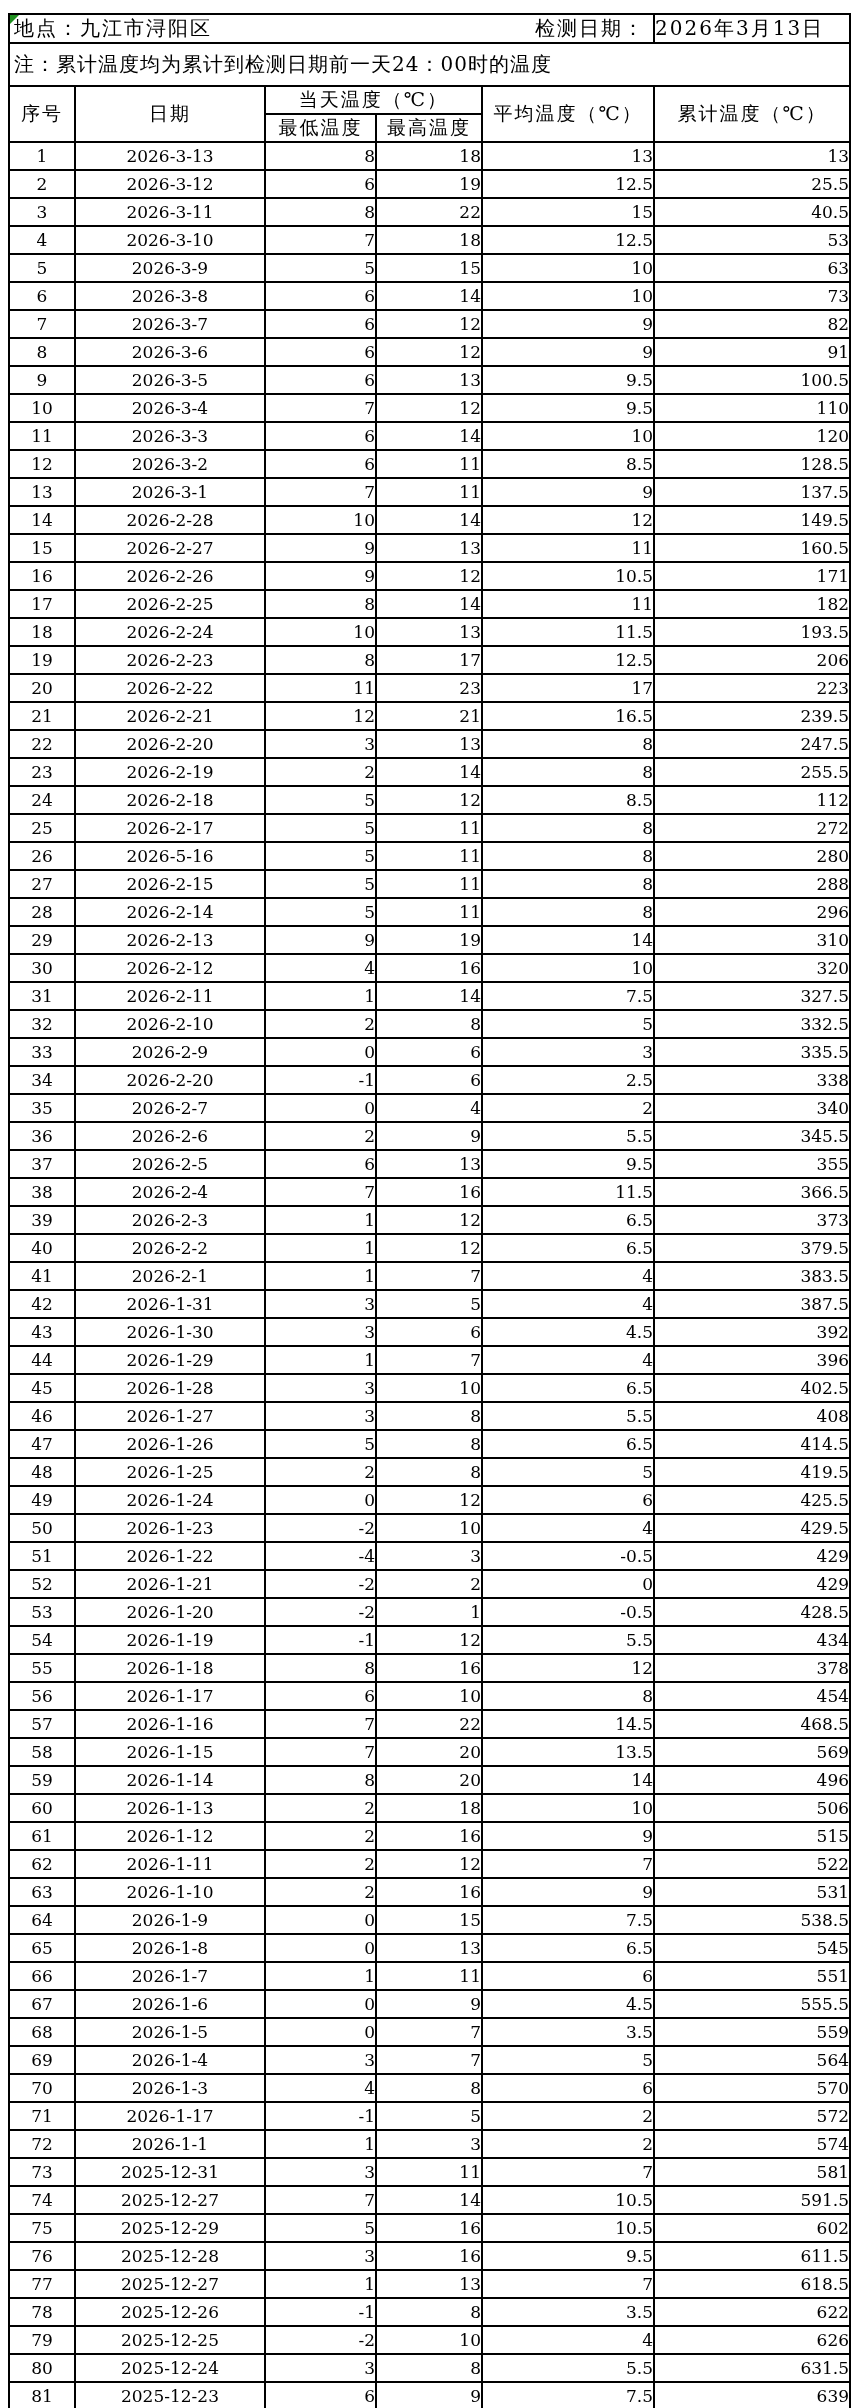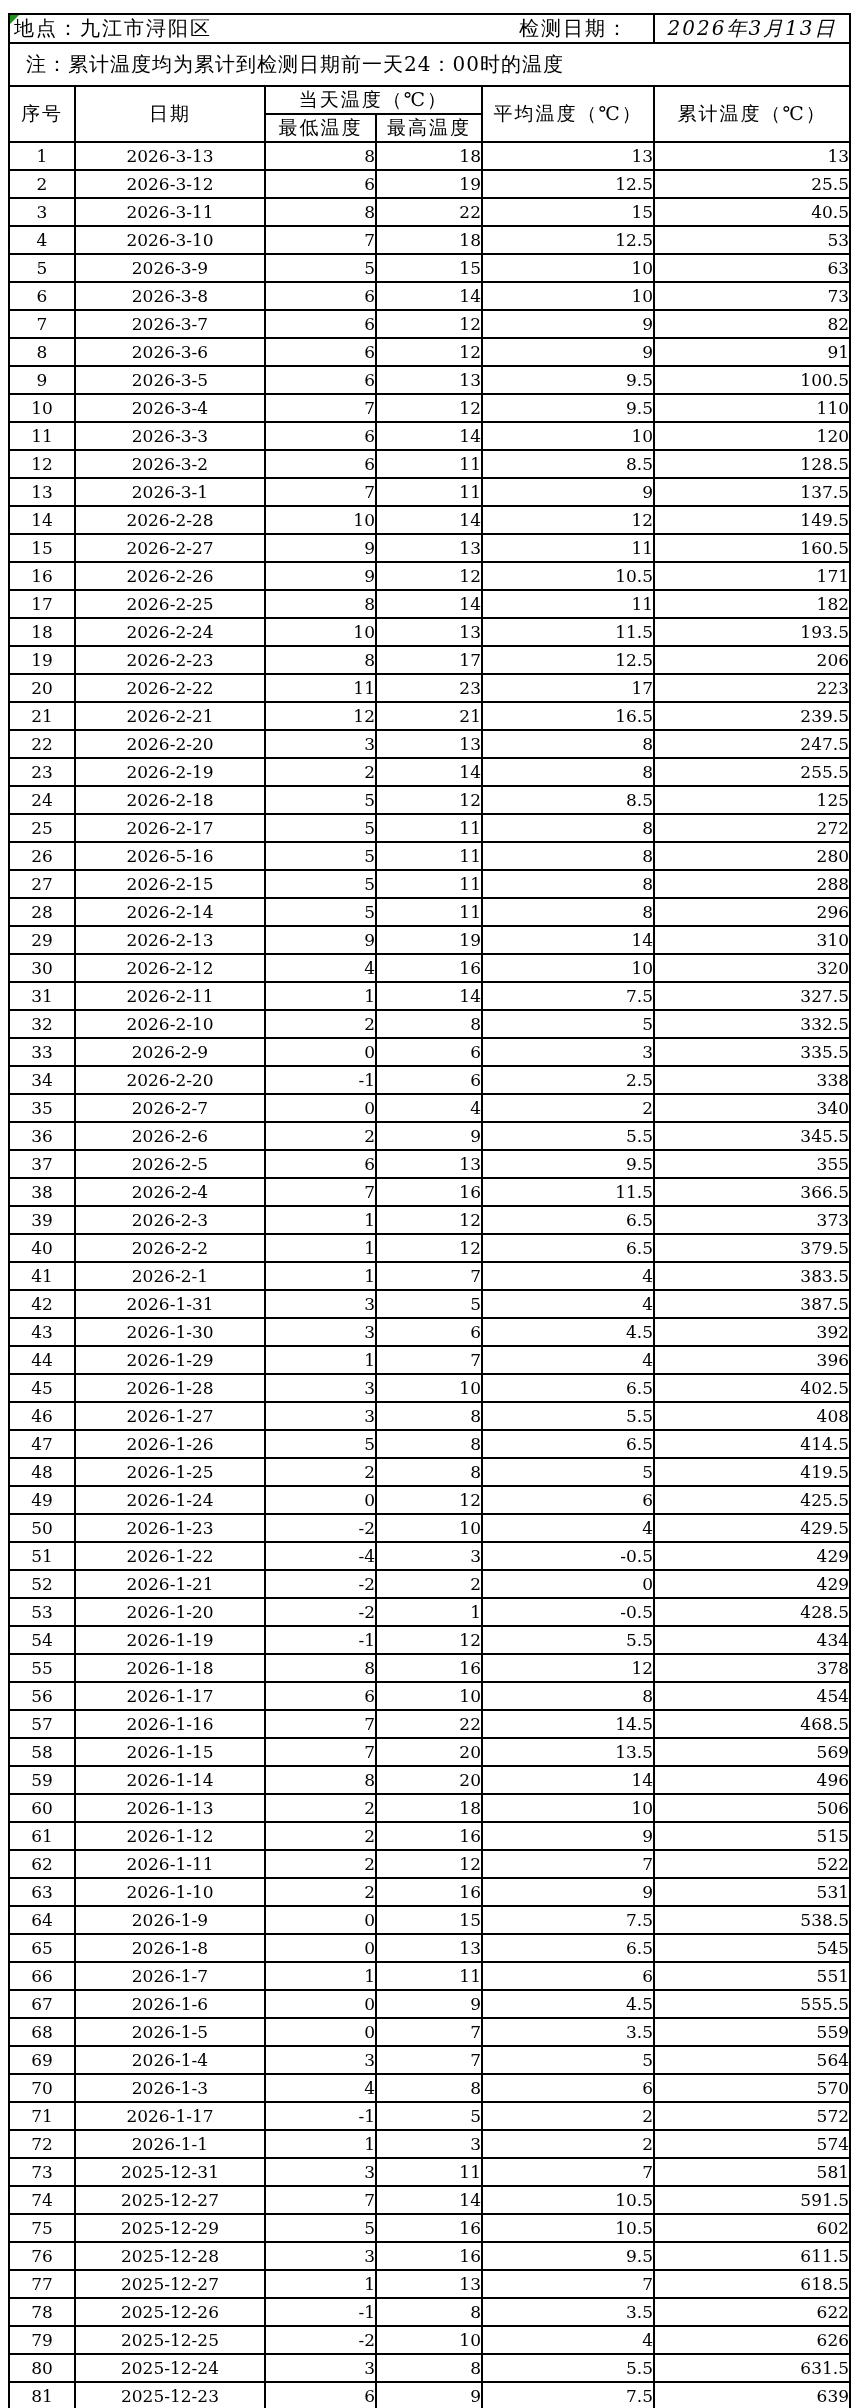--- a/index.html
+++ b/index.html
@@ -29,28 +29,28 @@
     white-space: nowrap;
     vertical-align: middle;
     padding: 0;
   }
   tr.meta-row { height: 27px; }
   tr.meta-row td { font-size: 20px; letter-spacing: 2px; }
   .meta-flex {
     display: flex;
     justify-content: space-between;
     align-items: center;
-    padding: 0 24px 0 4px;
+    padding: 0 8px 0 4px;
   }
-  td.date-cell { text-align: center; font-size: 20px; letter-spacing: 1px; font-style: italic; }
+  td.date-cell { text-align: left; font-size: 20px; letter-spacing: 1px; }
   tr.note-row { height: 43px; }
   tr.note-row td {
     font-size: 20px;
     letter-spacing: 1px;
-    padding-left: 16px;
+    padding-left: 4px;
   }
   tr.hdr { height: 27px; }
   tr.hdr td {
     text-align: center;
     font-size: 19px;
     letter-spacing: 2px;
   }
   tr.data-row { height: 28px; }
   tr.data-row td { font-size: 17px; }
   td.col-index { text-align: center; }
@@ -288,21 +288,21 @@
         <td class="col-num">14</td>
         <td class="col-num">8</td>
         <td class="col-num">255.5</td>
       </tr>
       <tr class="data-row">
         <td class="col-index">24</td>
         <td class="col-date">2026-2-18</td>
         <td class="col-num">5</td>
         <td class="col-num">12</td>
         <td class="col-num">8.5</td>
-        <td class="col-num">125</td>
+        <td class="col-num">112</td>
       </tr>
       <tr class="data-row">
         <td class="col-index">25</td>
         <td class="col-date">2026-2-17</td>
         <td class="col-num">5</td>
         <td class="col-num">11</td>
         <td class="col-num">8</td>
         <td class="col-num">272</td>
       </tr>
       <tr class="data-row">

